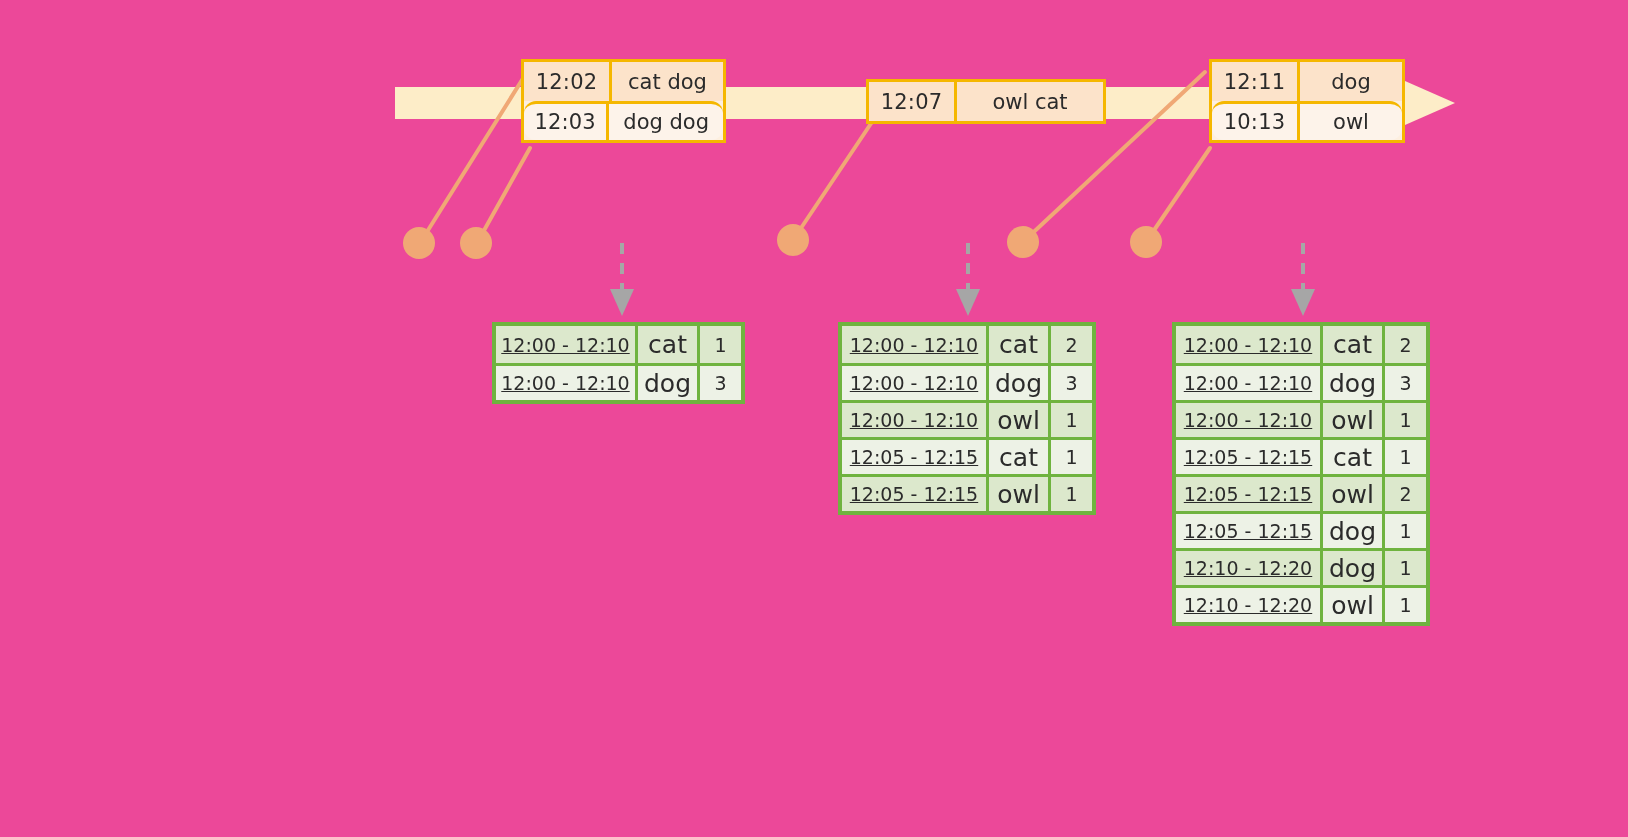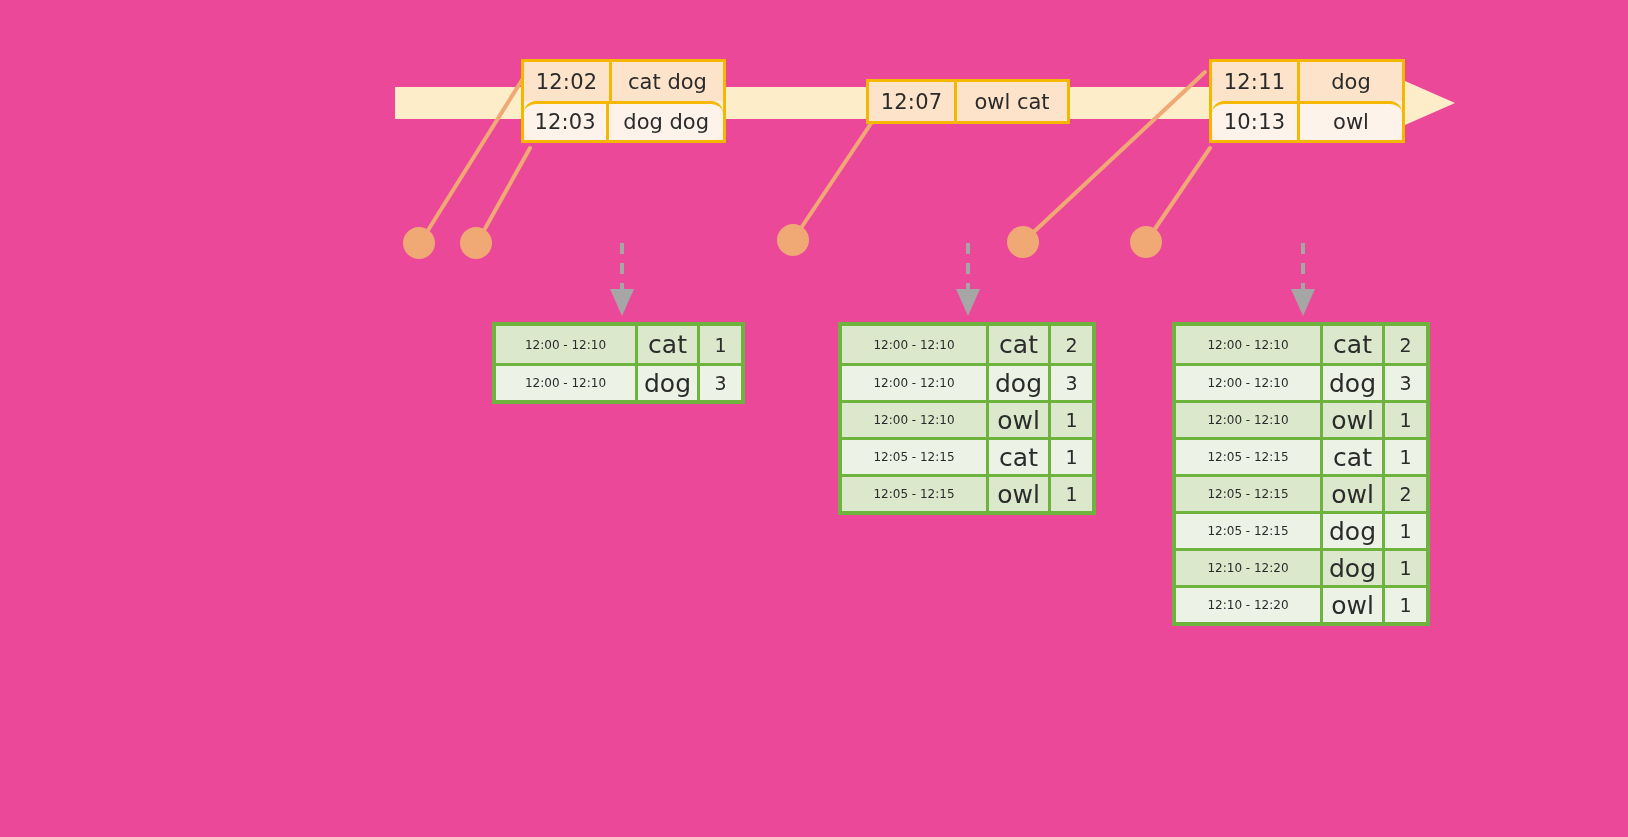--- a/index.html
+++ b/index.html
@@ -86,23 +86,24 @@
   }
   .res-row + .res-row { border-top: 3px solid #6FB33F; }
   .res-row.rshade-a { background: #DCE8CC; }
   .res-row.rshade-b { background: #EDF2E6; }
   .res-window {
     box-sizing: border-box;
     border-right: 3px solid #6FB33F;
     display: flex;
     align-items: center;
     justify-content: center;
-    font-size: 12px;
+    font-size: 19px;
     color: #2b2b2b;
     white-space: nowrap;
+    text-decoration: underline;
   }
   .res-key {
     box-sizing: border-box;
     border-right: 3px solid #6FB33F;
     display: flex;
     align-items: center;
     justify-content: center;
     font-size: 25px;
     color: #2b2b2b;
   }
@@ -170,21 +171,21 @@
     <div class="event-row shade-a">
       <div class="ev-time">12:02</div>
       <div class="ev-text">cat dog</div>
     </div>
     <div class="event-row shade-b">
       <div class="ev-time">12:03</div>
       <div class="ev-text">dog dog</div>
     </div>
   </div>
 
-  <div class="event-box" style="left:866px; top:79px; width:204px;">
+  <div class="event-box" style="left:866px; top:79px; width:240px;">
     <div class="event-row shade-a">
       <div class="ev-time">12:07</div>
       <div class="ev-text">owl cat</div>
     </div>
   </div>
 
   <div class="event-box" style="left:1209px; top:59px; width:196px;">
     <div class="event-row shade-a">
       <div class="ev-time">12:11</div>
       <div class="ev-text">dog</div>

